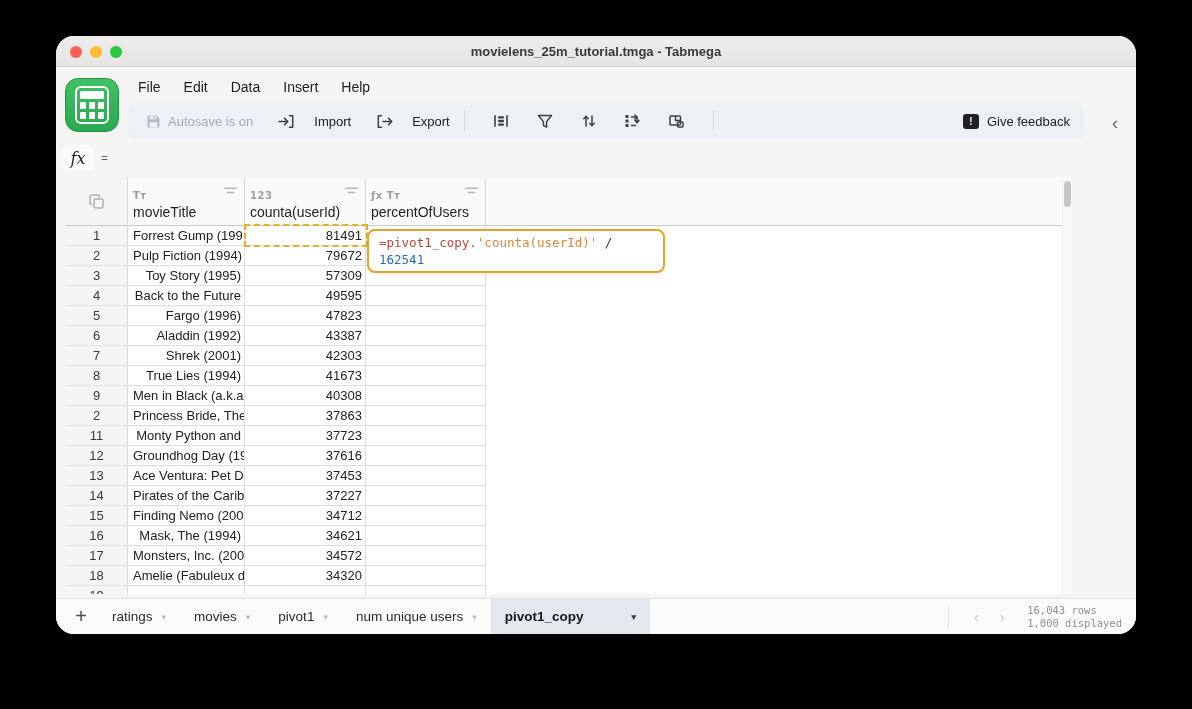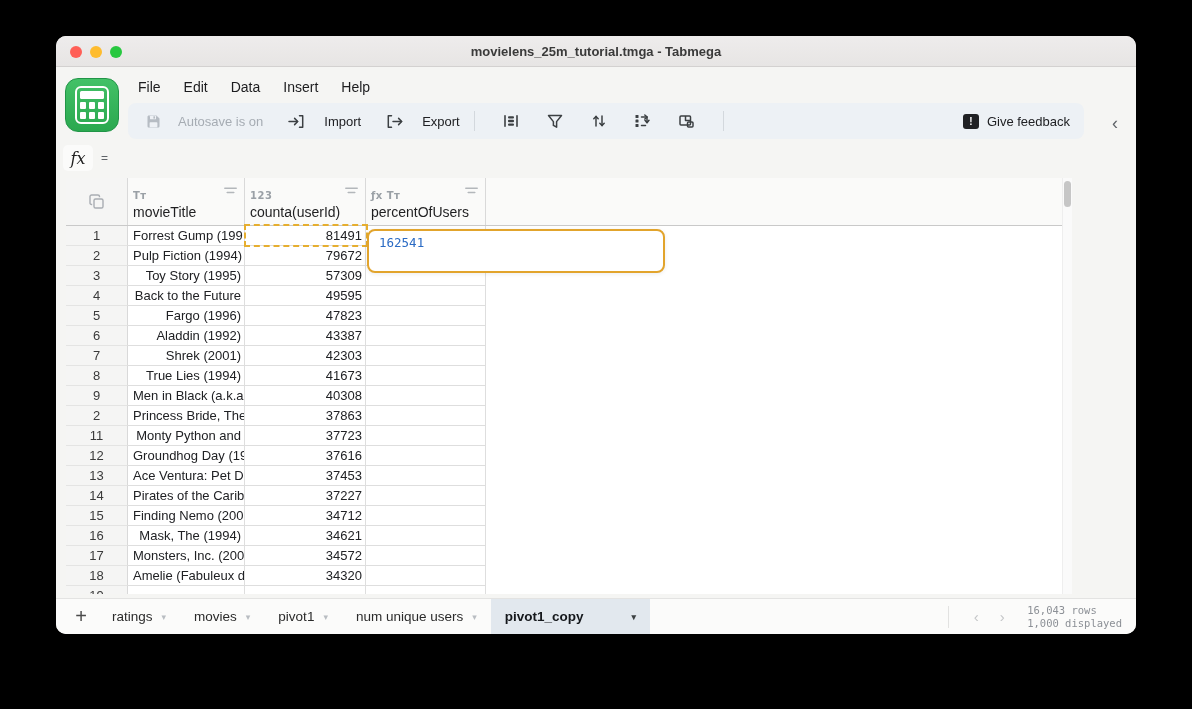--- a/index.html
+++ b/index.html
@@ -2,21 +2,21 @@
 <html><head>
 <meta charset="utf-8">
 <style>
   * { margin:0; padding:0; box-sizing:border-box; }
   html,body { width:1192px; height:709px; background:#000; overflow:hidden;
               font-family:"Liberation Sans", sans-serif; }
   .stage { position:relative; width:1192px; height:709px; background:#000; }
 
   
   .window { position:absolute; left:56px; top:36px; width:1080px; height:598px;
-            background:#f5f5f3; border-radius:10px; overflow:hidden;
+            background:#f5f5f3; border-radius:18px; overflow:hidden;
             box-shadow:0 18px 45px rgba(0,0,0,.55); }
 
   
   .titlebar { position:relative; height:31px; background:linear-gradient(#eeecec,#e7e5e4);
               border-bottom:1px solid #d3d1d0; }
   .traffic { position:absolute; top:9.5px; width:12px; height:12px; border-radius:50%; }
   .t-close { left:14px; background:#ff5f57; }
   .t-min   { left:34px; background:#febc2e; }
   .t-zoom  { left:54px; background:#28c840; }
   .win-title { position:absolute; left:0; right:0; top:0; height:31px; line-height:31px;
@@ -33,21 +33,21 @@
   .calc-keys span { background:#fff; border-radius:1px; }
 
   
   .menubar { position:absolute; left:82px; top:40px; height:22px; display:flex; gap:23px; }
   .menubar span { font-size:14px; color:#1c1c1e; line-height:22px; cursor:default; }
 
   
   .toolbar { position:absolute; left:72px; top:67px; width:956px; height:36px;
              background:#edf1f5; border-radius:8px; display:flex; align-items:center;
              padding:0 14px 0 16px; }
-  .tb-group { display:flex; align-items:center; gap:16px; }
+  .tb-group { display:flex; align-items:center; gap:6px; }
   .tb-label { font-size:13px; color:#202124; }
   .tb-label.dim { color:#a6acb3; }
   .tb-sep { width:1px; height:20px; background:#d3d8dd; margin:0 14px; }
   .tb-icon { width:18px; height:18px; display:flex; align-items:center; justify-content:center; }
   .tb-btn { display:flex; align-items:center; gap:19px; cursor:default; }
   .icon-gap { margin-left:24px; }
   .tool-ico { margin:0 13px; }
   .fb { margin-left:auto; display:flex; align-items:center; gap:8px; }
   .fb-badge { width:16px; height:15px; background:#202124; border-radius:3px; color:#fff;
               font-size:10px; font-weight:700; display:flex; align-items:center; justify-content:center; }
@@ -432,20 +432,21 @@
   </div>
 </div>
 
       <div class="vscroll">
         <div class="vthumb"></div>
       </div>
 
       <div class="dash-sel"></div>
 
       <div class="popup">
+        <div><span class="tk-ref">=pivot1_copy.</span><span class="tk-field">'counta(userId)'</span><span class="tk-op"> /</span></div>
         <div class="tk-num">162541</div>
       </div>
     </div>
 
     <div class="tabbar">
       <div class="tab-add">+</div>
       <div class="tabs" id="tabs">
           <div class="tab">
             <span>ratings</span>
             <span class="caret">▾</span>

